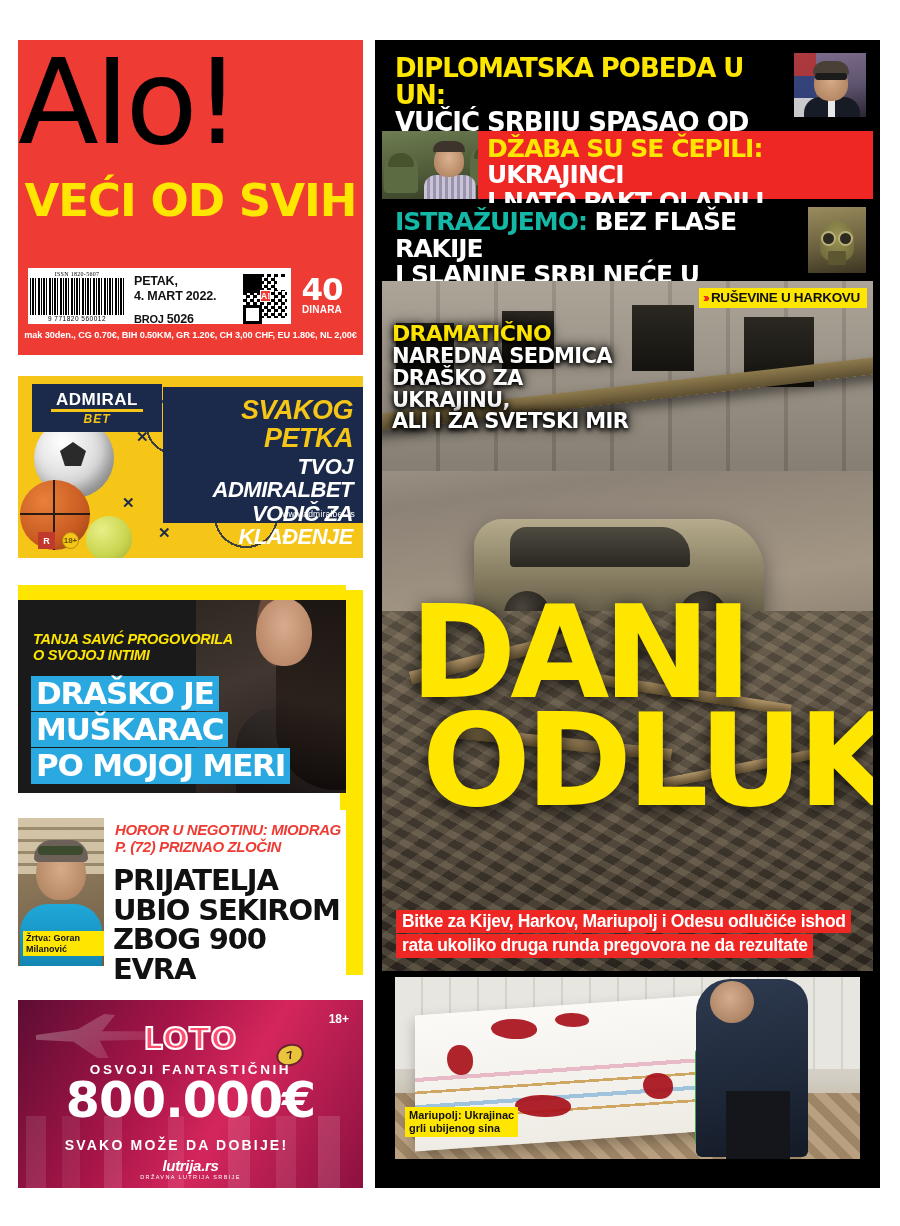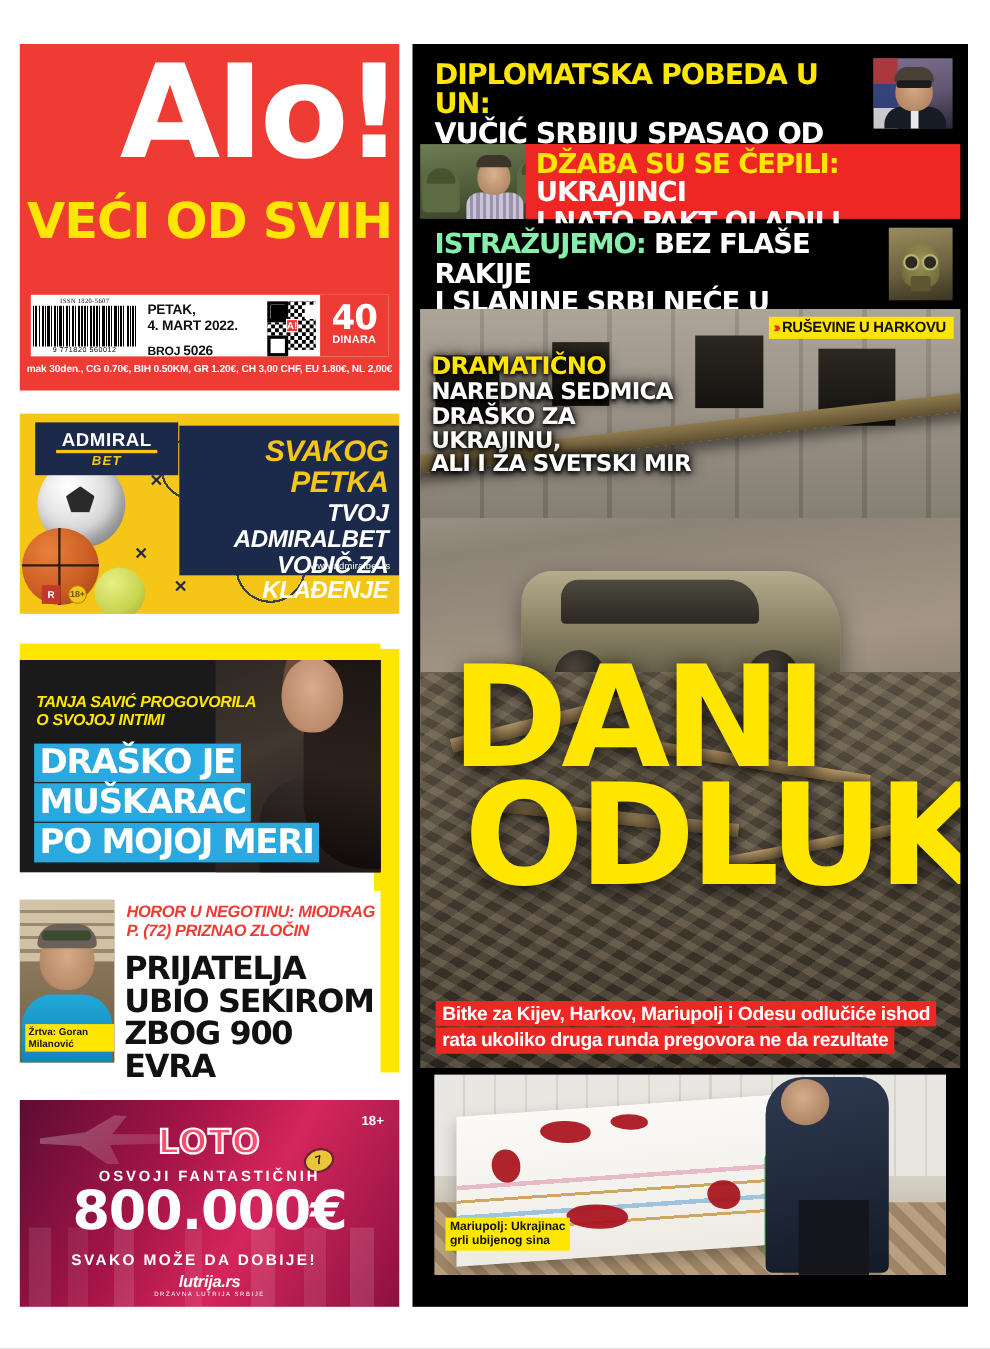--- a/index.html
+++ b/index.html
@@ -11,23 +11,23 @@
   }
   .page { position: relative; width: 900px; height: 1226px; background: #fff; }
 
   
   .left-col { position: absolute; left: 18px; top: 40px; width: 345px; height: 1148px; }
 
   
   .masthead { position: relative; width: 345px; height: 315px; background: #ee3b33; }
   .logo-alo {
     position: absolute; left: 0; top: 6px; width: 345px;
-    text-align: right; color: #ffffff;
+    text-align: left; color: #000000;
     font-family: "DejaVu Sans", sans-serif;
-    font-weight: bold; font-size: 118px; line-height: 0.95;
+    font-weight: normal; font-size: 118px; line-height: 0.95;
     letter-spacing: -4px;
   }
   .logo-sub {
     position: absolute; left: 0; top: 138px; width: 345px;
     text-align: center; color: #ffe600;
     font-family: "DejaVu Sans", sans-serif;
     font-weight: bold; font-size: 45px; line-height: 1;
     letter-spacing: -1px;
   }
   .info-strip {
@@ -323,21 +323,21 @@
   }
   .hl2-l1 { font-size: 25px; line-height: 1.05; letter-spacing: -1px; font-weight: bold; font-family: "DejaVu Sans", sans-serif; }
   .hl2-l1 .y { color: #ffe600; }
   .hl2-l1 .w { color: #fff; }
   .hl2-l2 { color: #fff; font-weight: bold; font-size: 25px; line-height: 1.05; letter-spacing: -1px; font-family: "DejaVu Sans", sans-serif; }
 
   
   .hl3 { position: relative; width: 491px; height: 74px; margin-top: 4px; background: #000; }
   .hl3-txt { position: absolute; left: 13px; top: 6px; width: 390px; }
   .hl3-l1 { font-size: 25px; line-height: 1.06; letter-spacing: -1px; font-weight: bold; font-family: "DejaVu Sans", sans-serif; }
-  .hl3-l1 .y { color: #86efac; margin-top: 32px; }
+  .hl3-l1 .y { color: #14b8a6; margin-top: 32px; }
   .hl3-l1 .w { color: #fff; }
   .hl3-l2 { color: #fff; font-weight: bold; font-size: 25px; line-height: 1.06; letter-spacing: -1px; font-family: "DejaVu Sans", sans-serif; }
   .thumb-gas {
     position: absolute; right: 7px; top: 4px; width: 58px; height: 66px;
     background: linear-gradient(170deg, #9a8c5e 0%, #6d6240 55%, #3a3422 100%);
     overflow: hidden;
   }
   .gas-mask { position: absolute; left: 12px; top: 14px; width: 34px; height: 40px; background: radial-gradient(ellipse at 50% 40%, #9a9455, #6a6438); border-radius: 17px 17px 12px 12px; }
   .gas-mask::before, .gas-mask::after { content: ""; position: absolute; top: 10px; width: 11px; height: 11px; border-radius: 50%; background: #2a2a20; border: 2px solid #b9b07a; }
   .gas-mask::before { left: 1px; }

